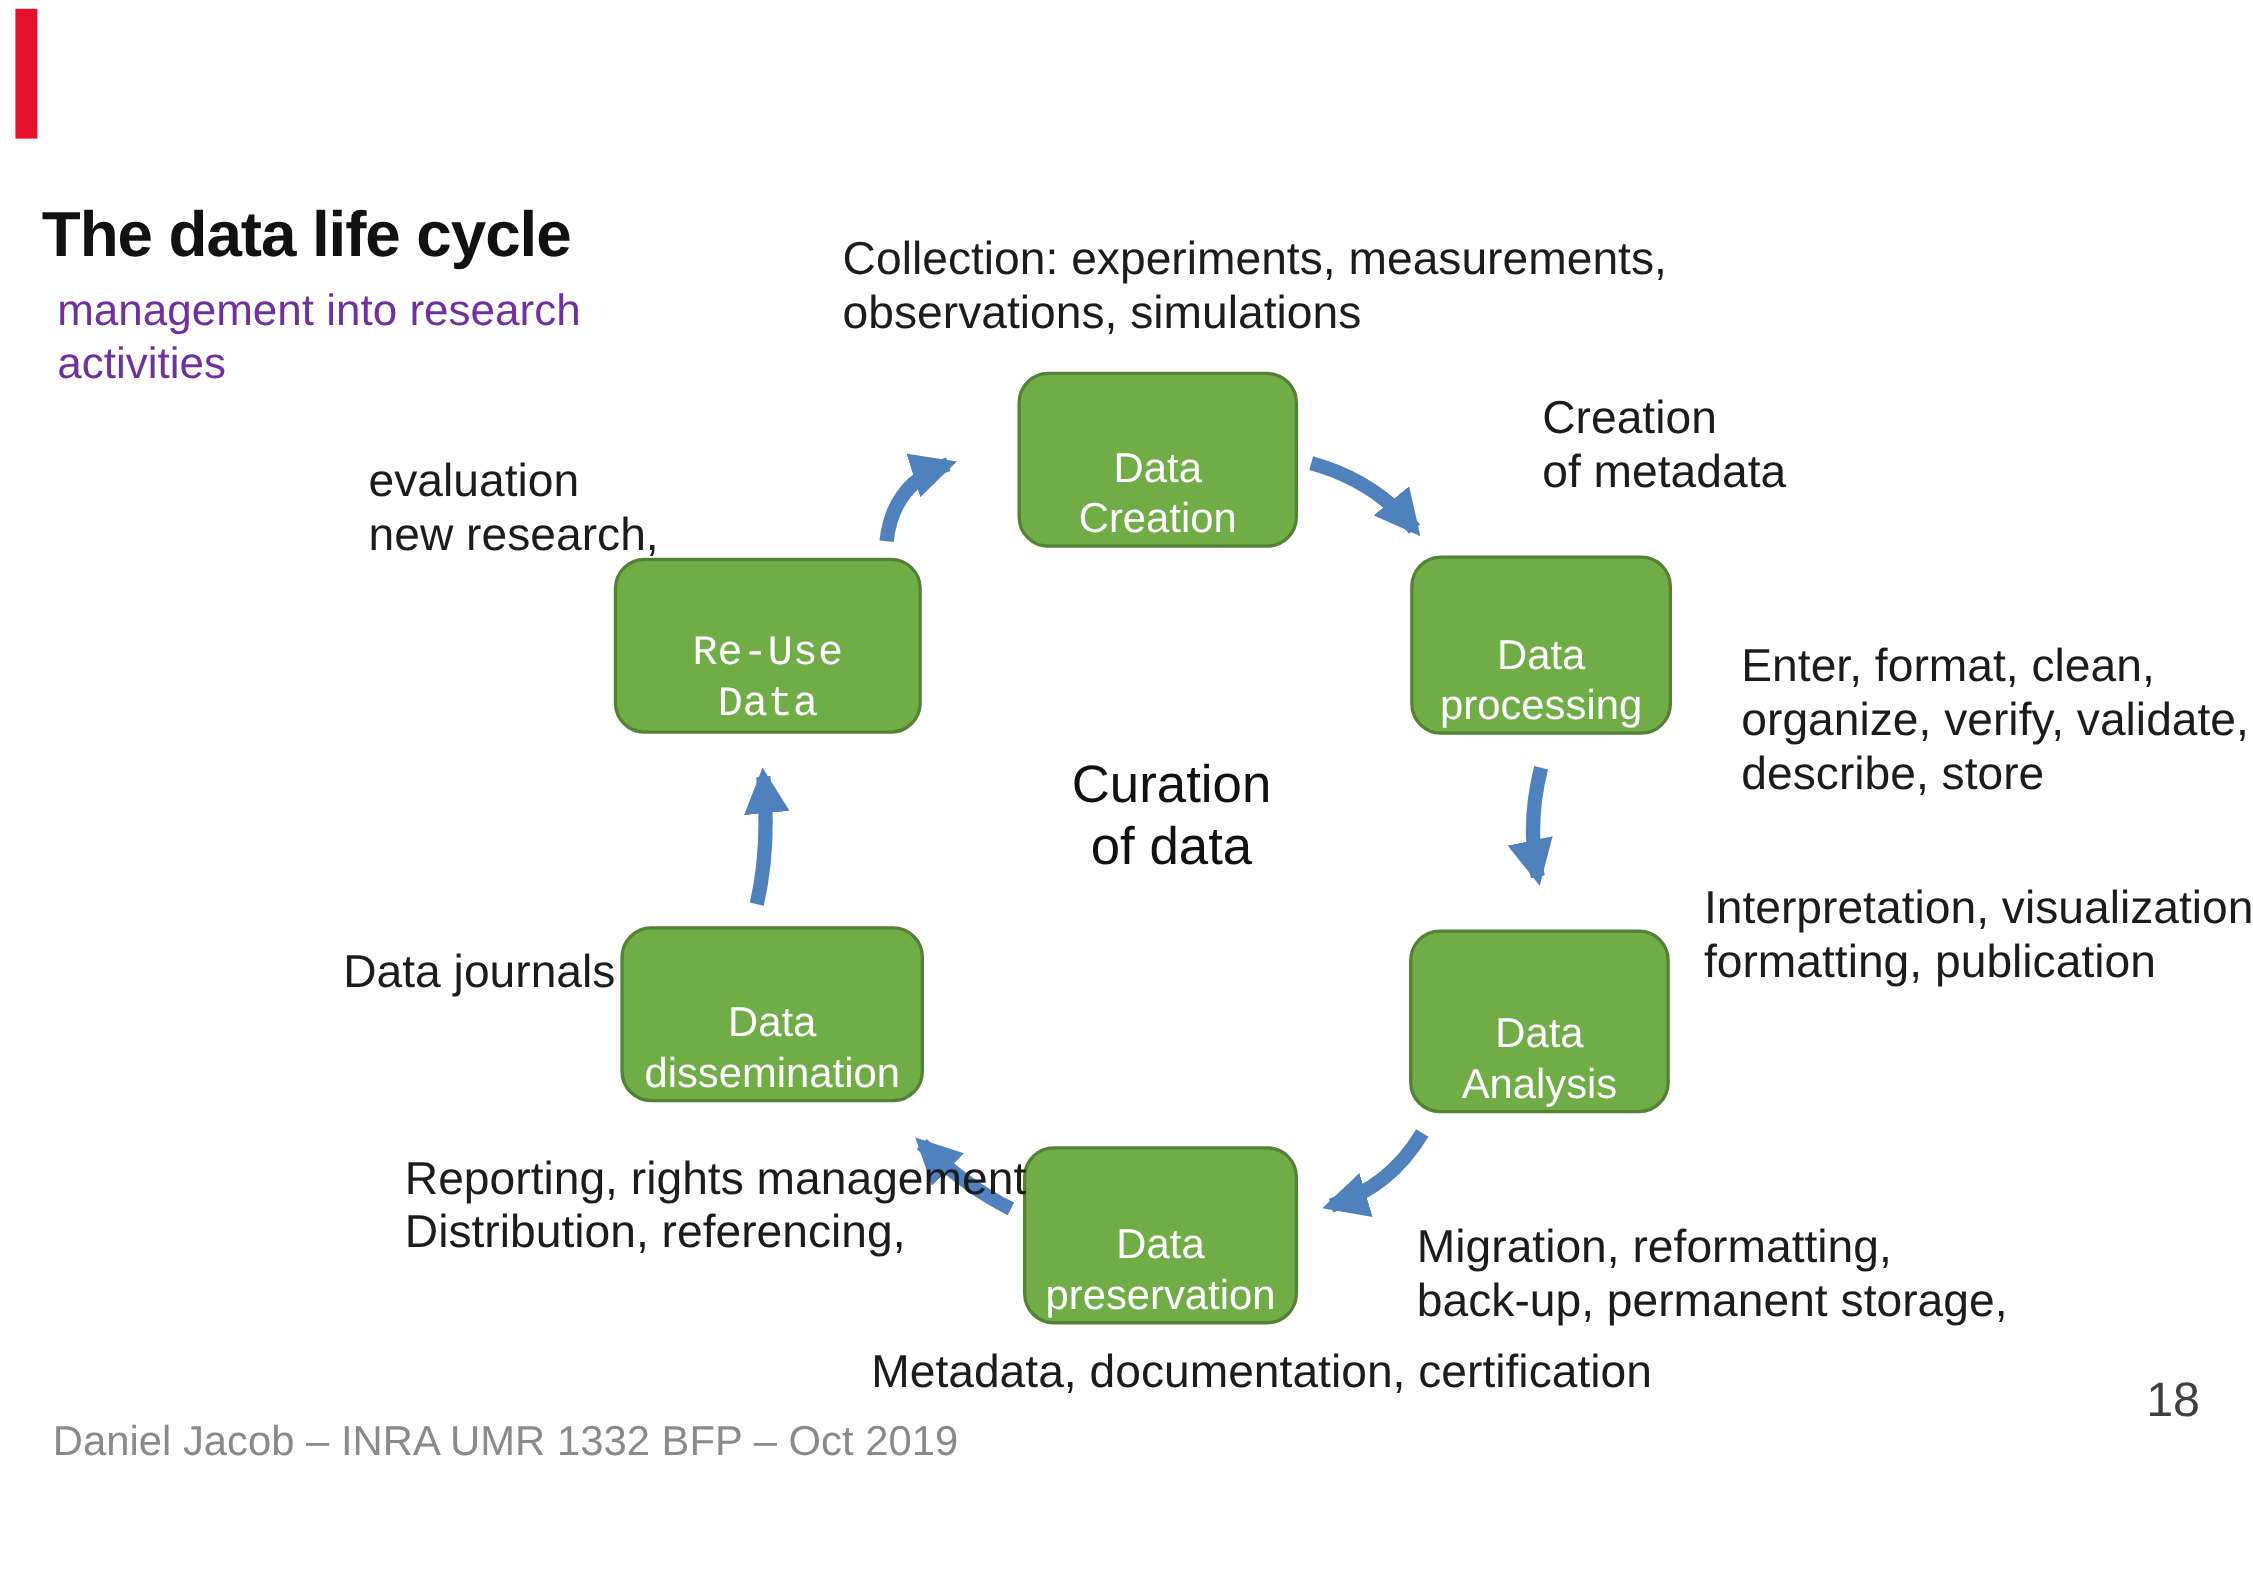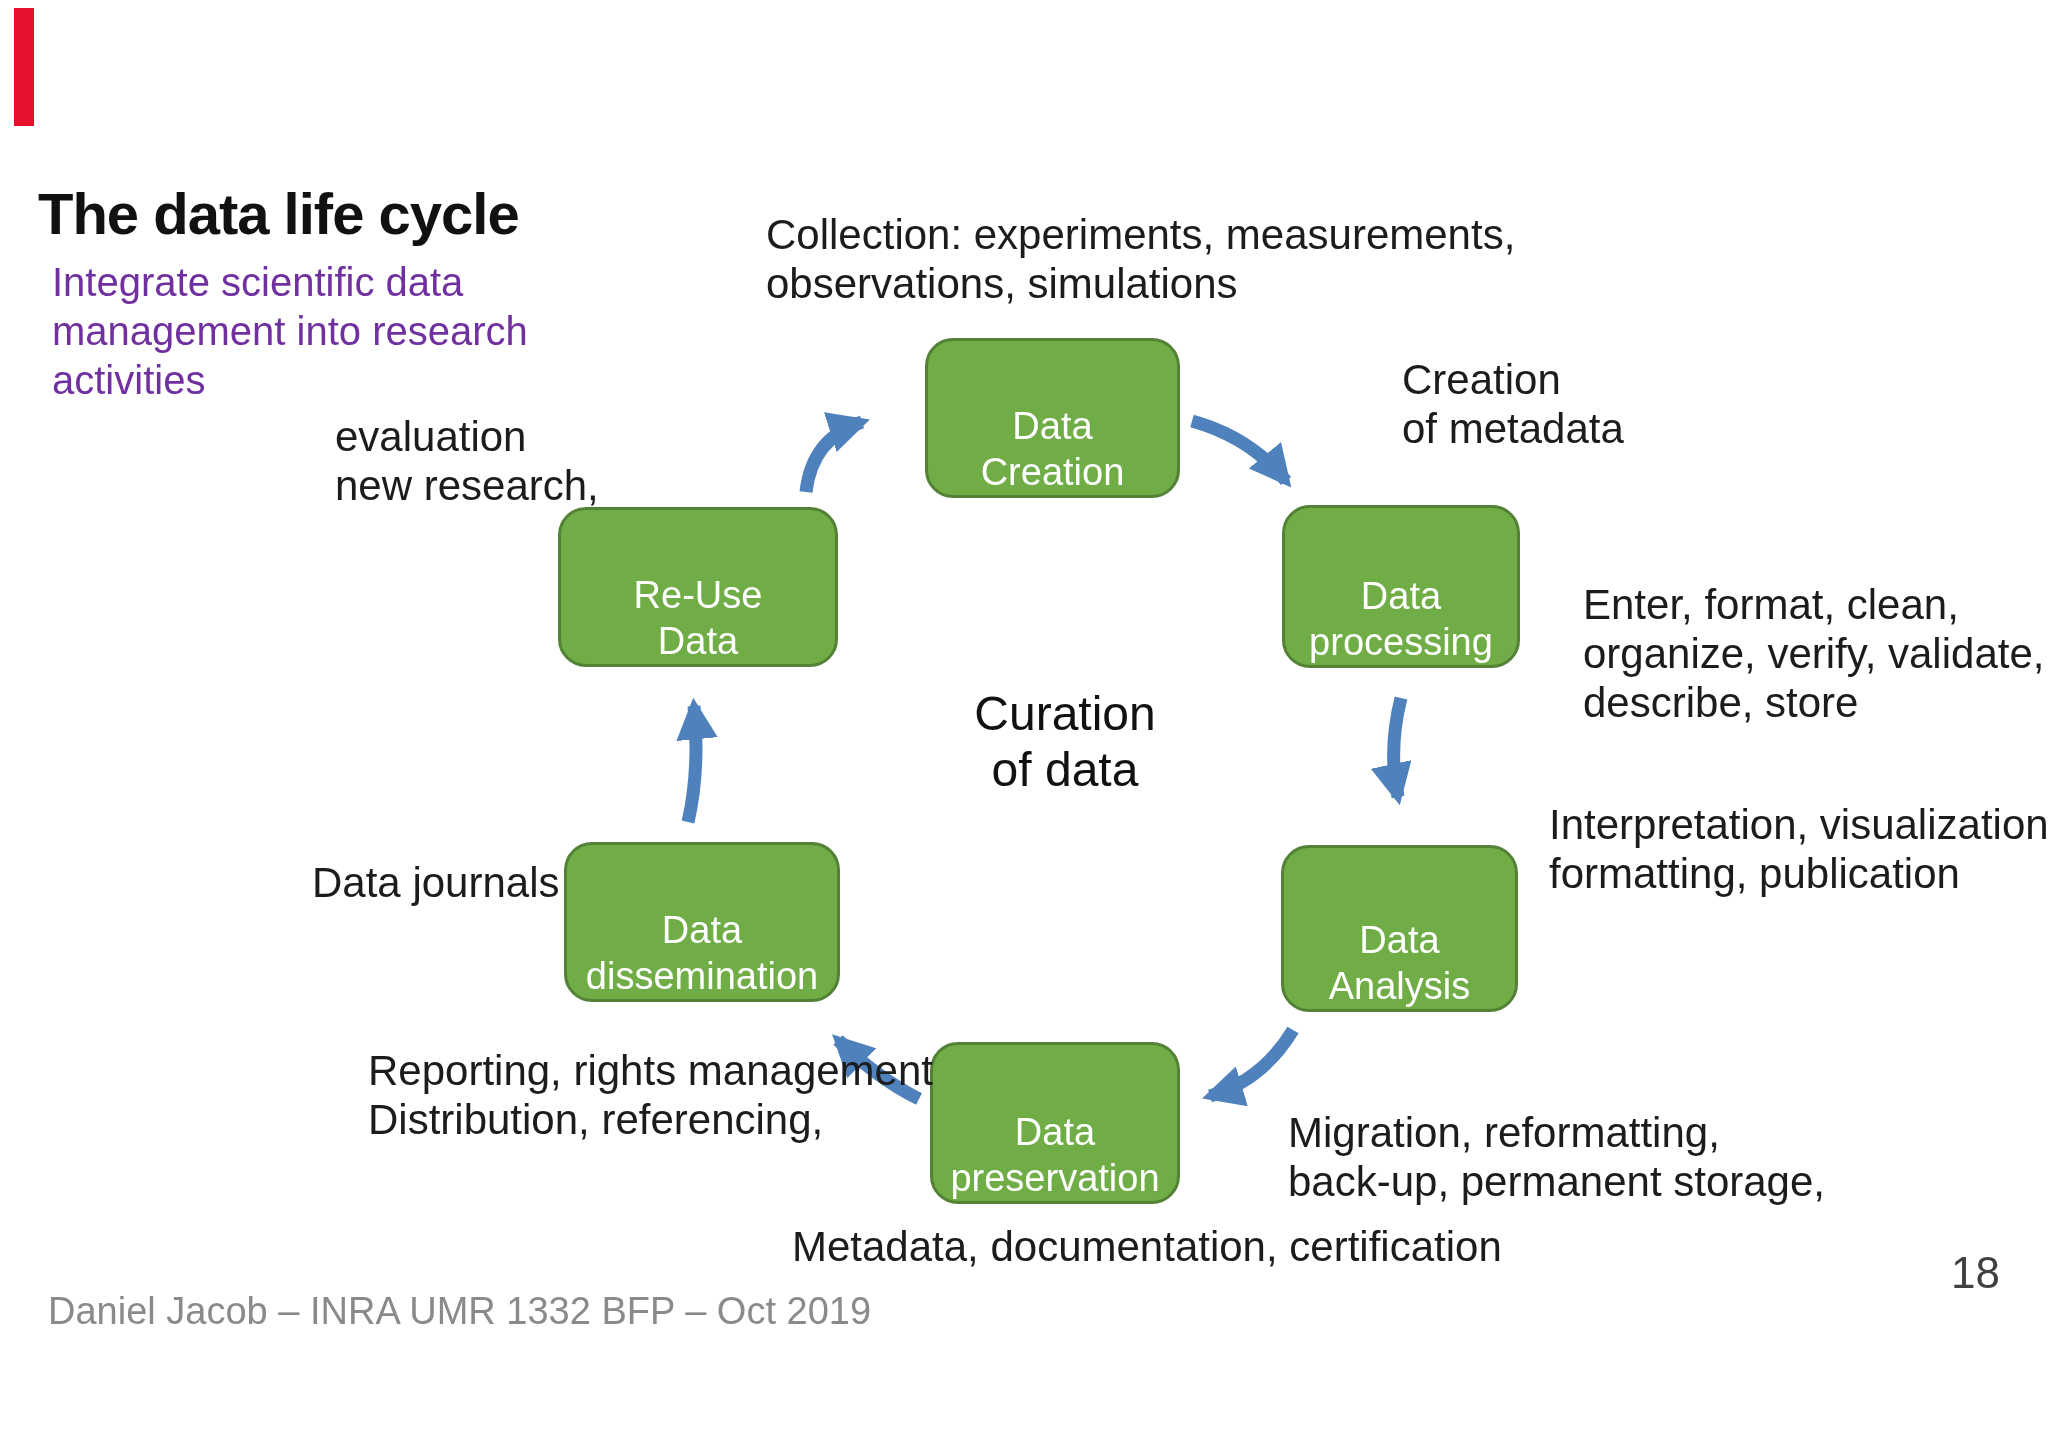--- a/index.html
+++ b/index.html
@@ -54,21 +54,21 @@
     font-size:38px;line-height:46px;
     display:flex;flex-direction:column;
     align-items:center;justify-content:flex-end;
     text-align:center;
   }
   #node-creation{left:925px;top:338px;width:255px;height:160px;}
   #node-processing{left:1282px;top:505px;width:238px;height:163px;}
   #node-analysis{left:1281px;top:845px;width:237px;height:167px;}
   #node-preservation{left:930px;top:1042px;width:250px;height:162px;}
   #node-dissemination{left:564px;top:842px;width:276px;height:160px;}
-  #node-reuse{left:558px;top:507px;width:280px;height:160px;}
+  #node-reuse{left:558px;top:507px;width:280px;height:160px;font-family:Liberation Mono, monospace;}
   svg.arrows{position:absolute;left:0;top:0;width:2048px;height:1447px;}
   svg.arrows path.arrow{fill:none;stroke:var(--arrow);stroke-width:13px;}
   svg.arrows marker path{fill:var(--arrow);}
   .footer{
     position:absolute;left:16px;top:1290px;
     font-size:38px;color:var(--gray);white-space:nowrap;margin-left:32px;
   }
   .page-number{
     position:absolute;left:1920px;top:1248px;width:80px;
     text-align:right;font-size:44px;color:#404040;
@@ -77,21 +77,20 @@
 </head>
 <body>
 
 <div class="slide">
 
   <div class="red-bar"></div>
 
   <div class="title">The data life cycle</div>
 
   <div class="subtitle">
-    <div>Integrate scientific data</div>
     <div>management into research</div>
     <div>activities</div>
   </div>
 
   <svg class="arrows" viewBox="0 0 2048 1447">
     <defs>
       <marker id="ah" viewBox="0 0 10 10" refX="8" refY="5" markerWidth="3.2" markerHeight="3.2" orient="auto" markerUnits="strokeWidth">
         <path d="M0,0 L10,5 L0,10 z"></path>
       </marker>
     </defs>

